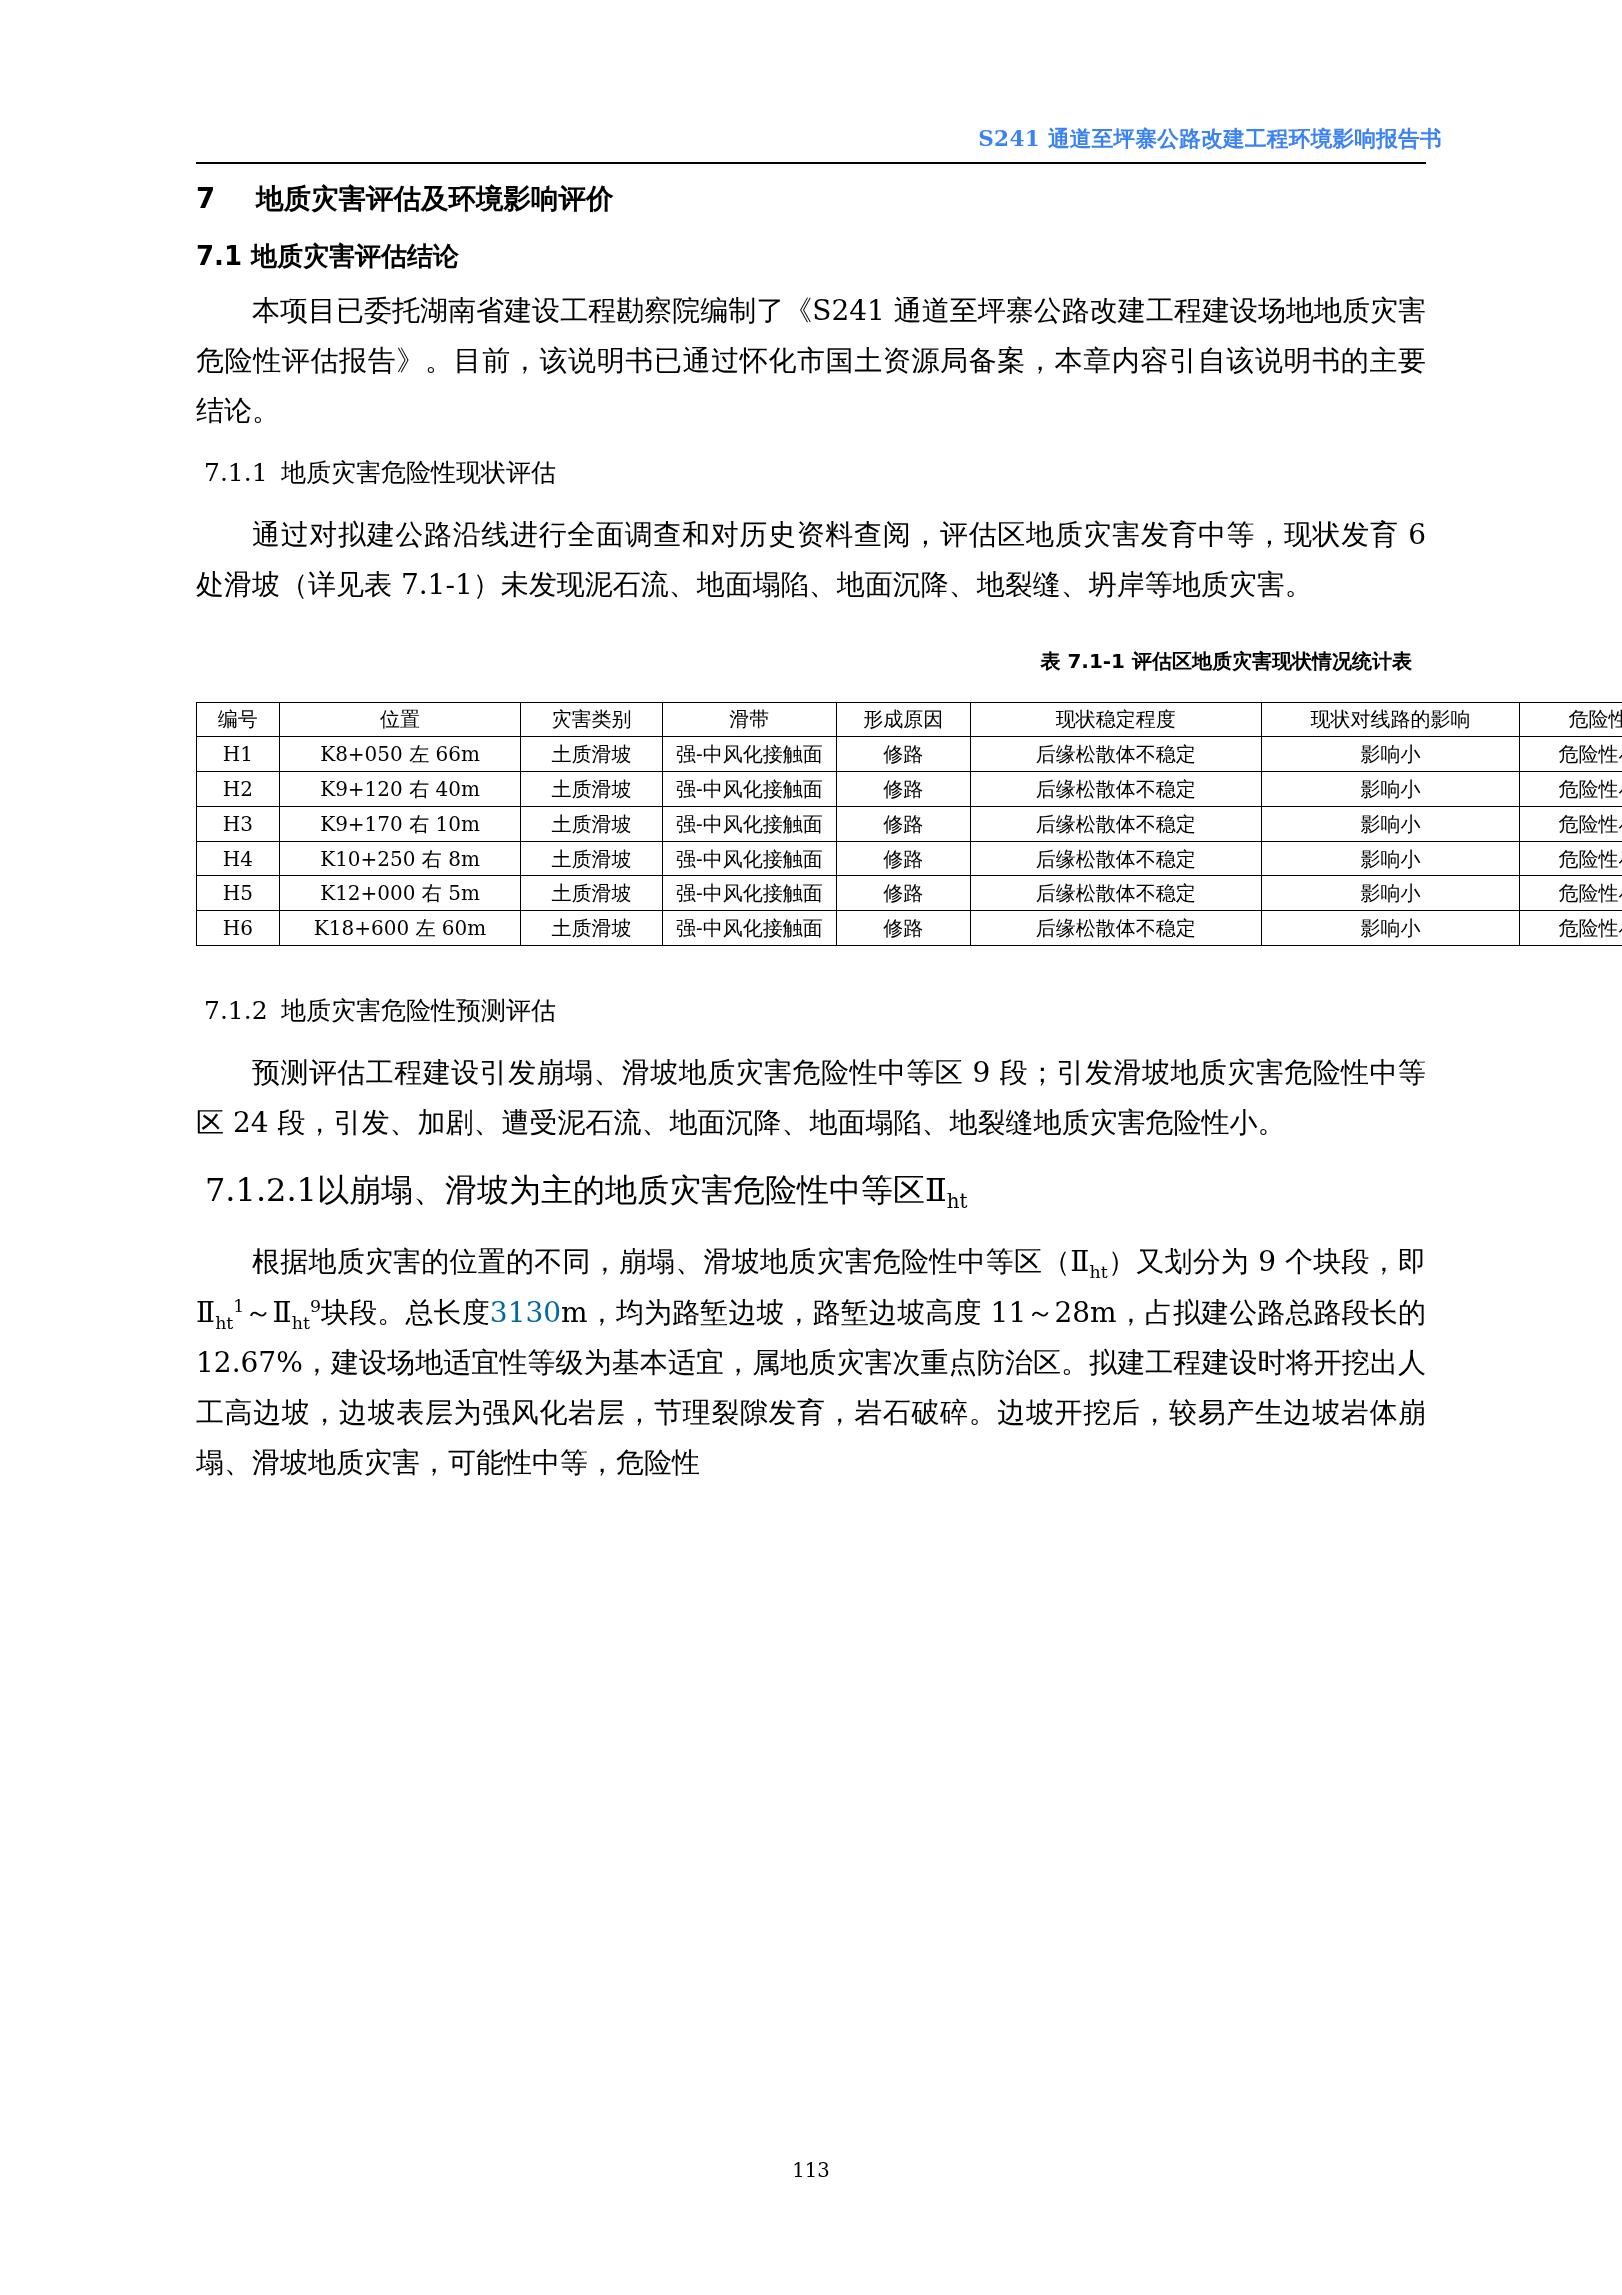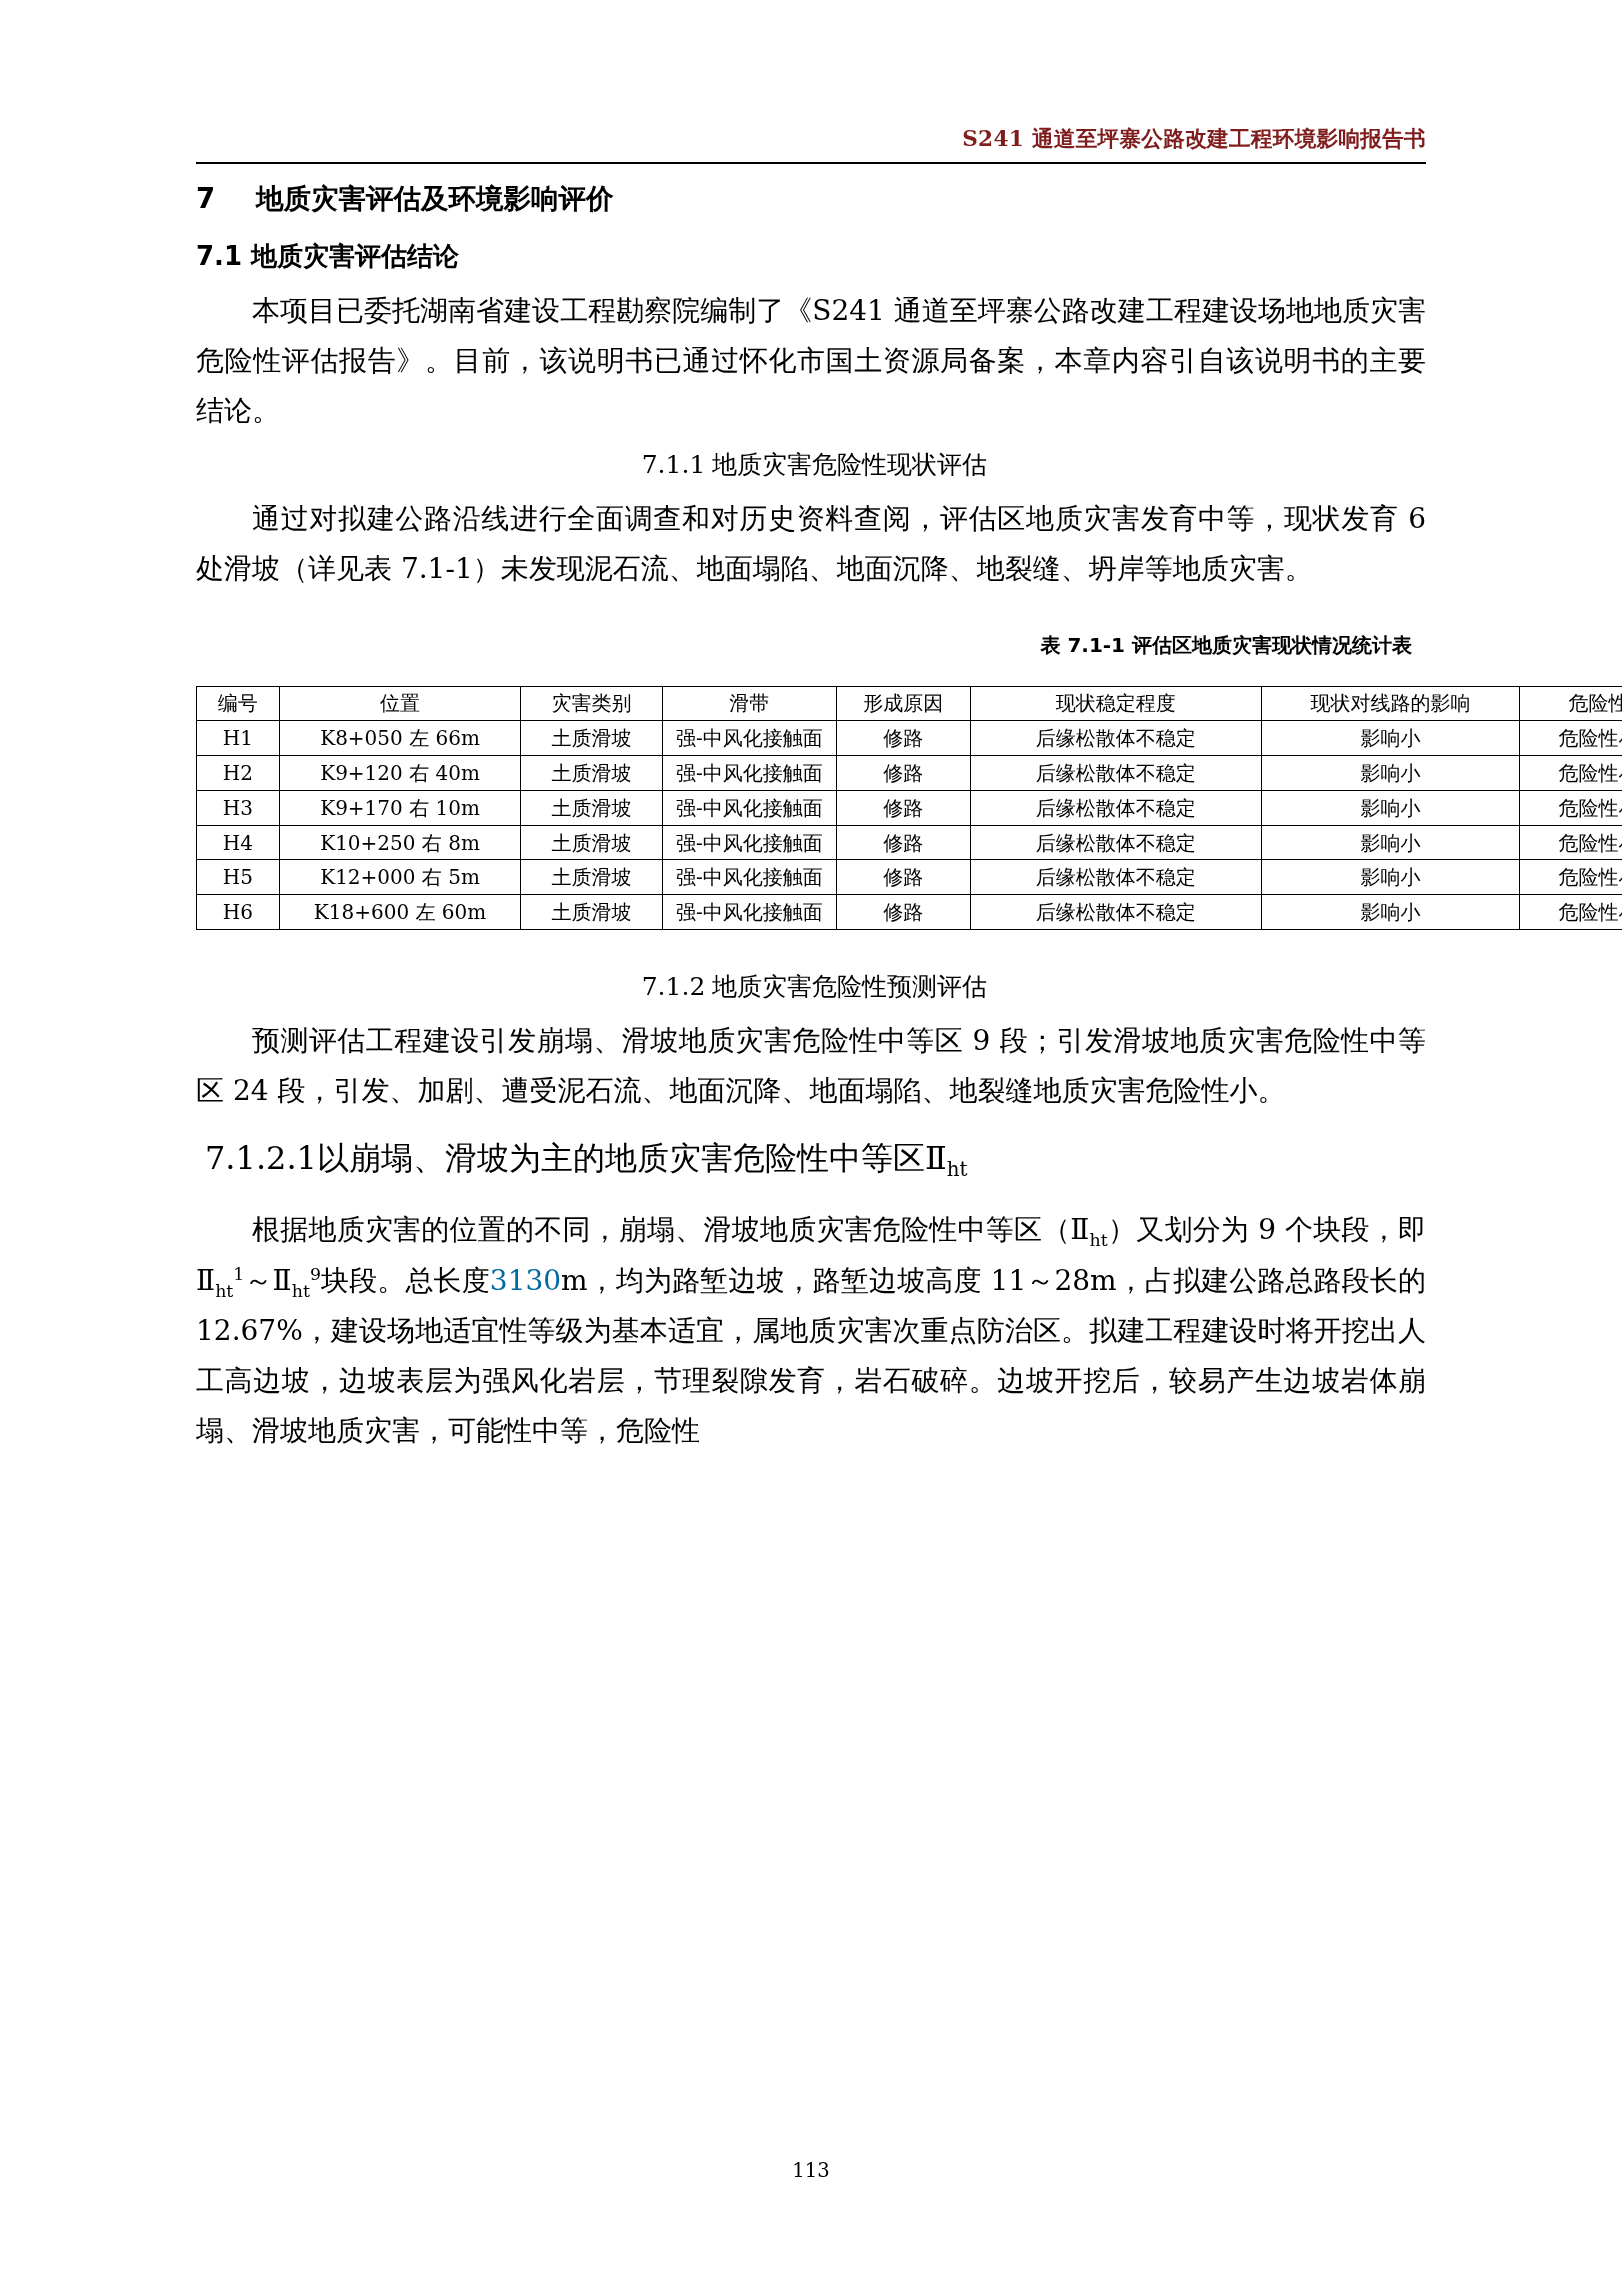--- a/index.html
+++ b/index.html
@@ -23,29 +23,29 @@
   }
   .content {
     position: absolute;
     left: 196px;
     top: 0;
     width: 1230px;
   }
   
   .page-header {
     position: absolute;
-    left: 196px;
+    left: 212px;
     top: 124px;
     width: 1230px;
     text-align: right;
     font-family: "DejaVu Serif", "Liberation Serif", serif;
     font-size: 21.6px;
     font-weight: 700;
     letter-spacing: 0.3px;
-    color: #7f1d1d;
+    color: #3b82f6;
   }
   .header-rule {
     position: absolute;
     left: 196px;
     top: 162px;
     width: 1230px;
     height: 2px;
     background: #000;
   }
   
@@ -61,23 +61,22 @@
     font-family: "DejaVu Sans", "Liberation Sans", sans-serif;
     font-size: 26px;
     font-weight: 700;
     margin: 0;
     line-height: 1.35;
   }
   .h3 {
     font-family: "DejaVu Serif", "Liberation Serif", serif;
     font-size: 25px;
     font-weight: 400;
-    margin: 0;
+    margin: 8px;
     line-height: 1.4;
-    text-align: center;
   }
   .h3 .num { display: inline-block; min-width: 77px; }
   .h4 {
     font-family: "DejaVu Serif", "Liberation Serif", serif;
     font-size: 32px;
     font-weight: 400;
     margin: 9px;
     line-height: 1.4;
   }
   .h4 .num { display: inline-block; min-width: 90px; }

